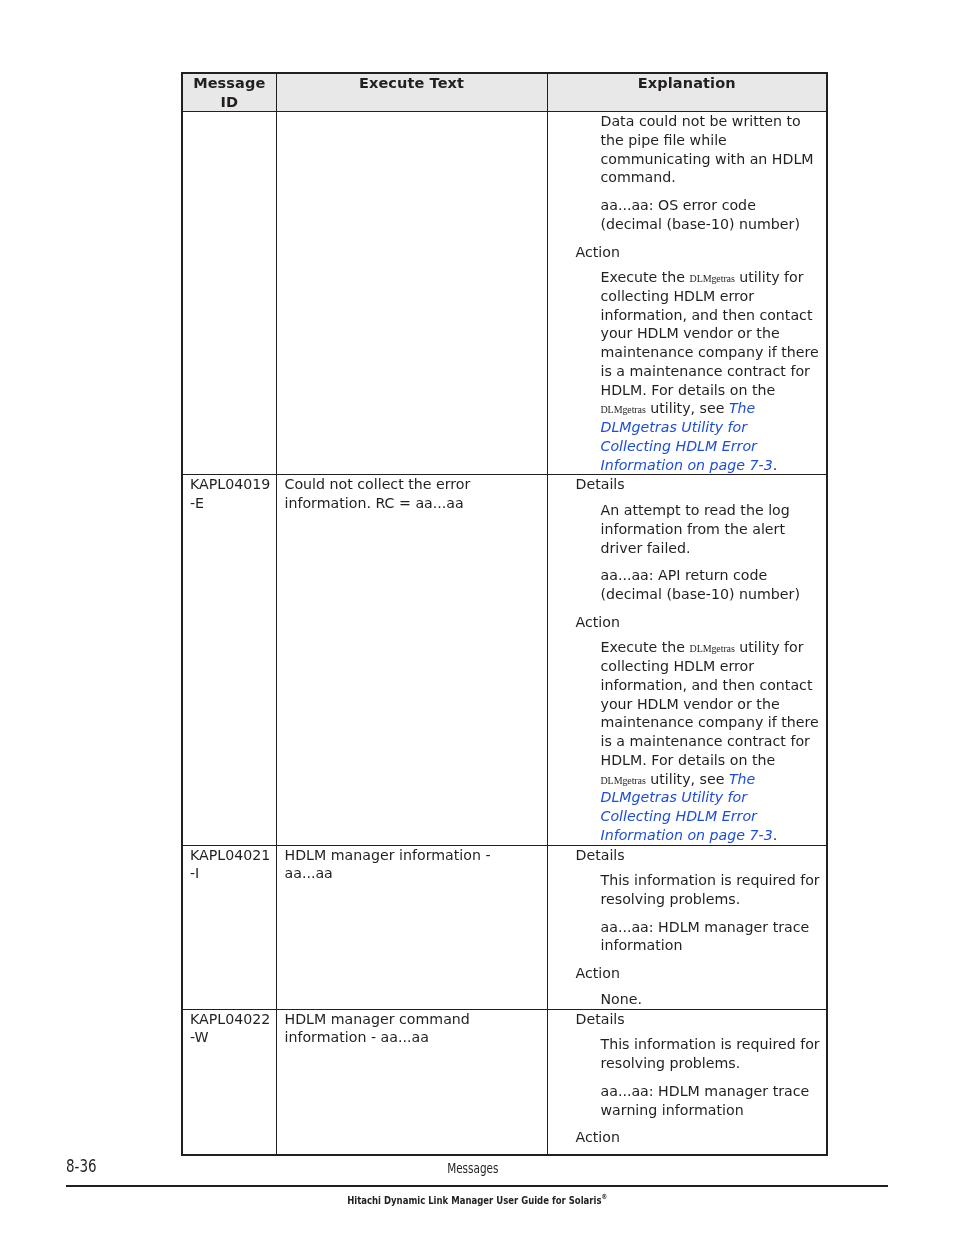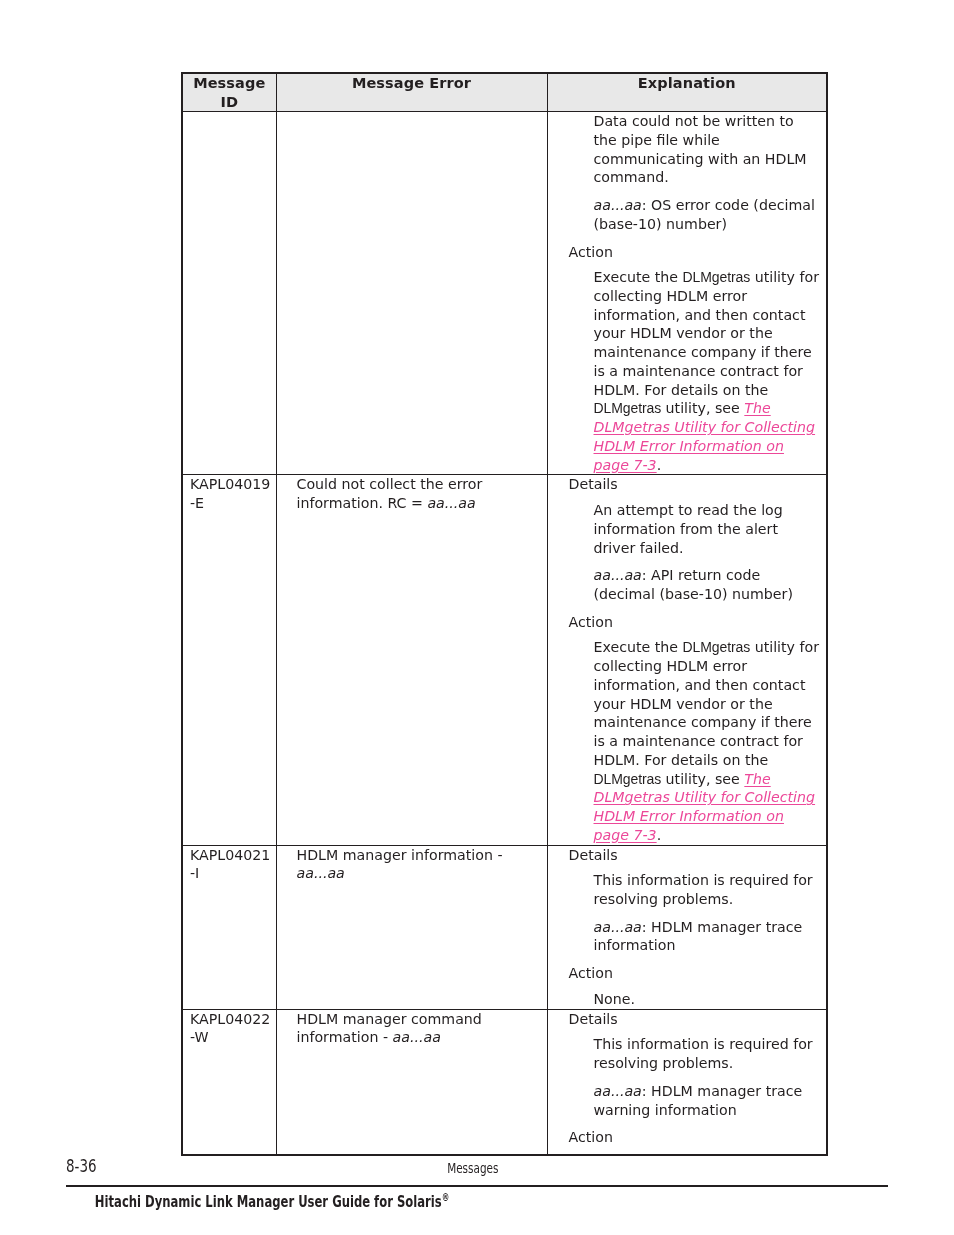--- a/index.html
+++ b/index.html
@@ -61,47 +61,46 @@
   tbody td {
     font-size: 14.2px;
     line-height: 1.32;
     padding: 7px 8px 9px 8px;
   }
   td.cell-id {
     padding-left: 7px;
     padding-right: 4px;
     word-break: break-all;
   }
-  td.cell-text { padding-left: 20px; padding-right: 6px; }
-  td.cell-expl { padding-left: 13px; padding-right: 6px; }
+  td.cell-text { padding-left: 8px; padding-right: 6px; }
+  td.cell-expl { padding-left: 20px; padding-right: 6px; }
 
   
   .p {
     margin: 0 0 9px 0;
   }
   .p:last-child { margin-bottom: 0; }
   .p.head {
     margin-left: 8px;
     margin-bottom: 7px;
   }
   .p.indent {
     margin-left: 33px;
   }
 
-  .ital { font-style: italic; }
+  .ital { }
   .mono {
-    font-family: Liberation Sans, sans-serif;
-    font-size: 14px;
+    font-family: Liberation Serif, serif;
+    font-size: 10px;
     letter-spacing: -0.1px;
     text-align: center;
   }
   .xref {
-    color: #ec4899;
+    color: #1d4ed8;
     font-style: italic;
-    text-decoration: underline;
     text-underline-offset: 2px;
     text-align: right;
   }
 
   
   .cell-empty { }
 
   
   .footer {
     position: absolute;
@@ -143,23 +142,23 @@
     top: 33px;
     width: 822px;
     height: 2px;
     background: #231f20;
   }
   .footer-title {
     position: absolute;
     left: 0;
     right: 0;
     top: 40px;
-    text-align: left;
+    text-align: center;
     font-family: "DejaVu Sans Condensed", "Liberation Sans Narrow", "DejaVu Sans", sans-serif;
-    font-size: 15px;
+    font-size: 11px;
     font-weight: bold;
     color: #231f20;
   }
   .footer-title .shrink { display: inline-block; transform: scaleX(0.86); }
   .sup { font-size: 0.66em; vertical-align: super; }
 </style>
 </head>
 <body>
 
 <div class="page">
@@ -169,21 +168,21 @@
       <col class="c-id">
       <col class="c-text">
       <col class="c-expl">
     </colgroup>
     <thead>
       <tr>
         <th class="th-id">
           <span>Message</span><br>
           <span>ID</span>
         </th>
-        <th>Message Error</th>
+        <th>Execute Text</th>
         <th>Explanation</th>
       </tr>
     </thead>
     <tbody>
 
       <tr>
         <td class="cell-id cell-empty"></td>
         <td class="cell-text cell-empty"></td>
         <td class="cell-expl">
           <div class="p indent">Data could not be written to the pipe file while communicating with an HDLM command.</div>

